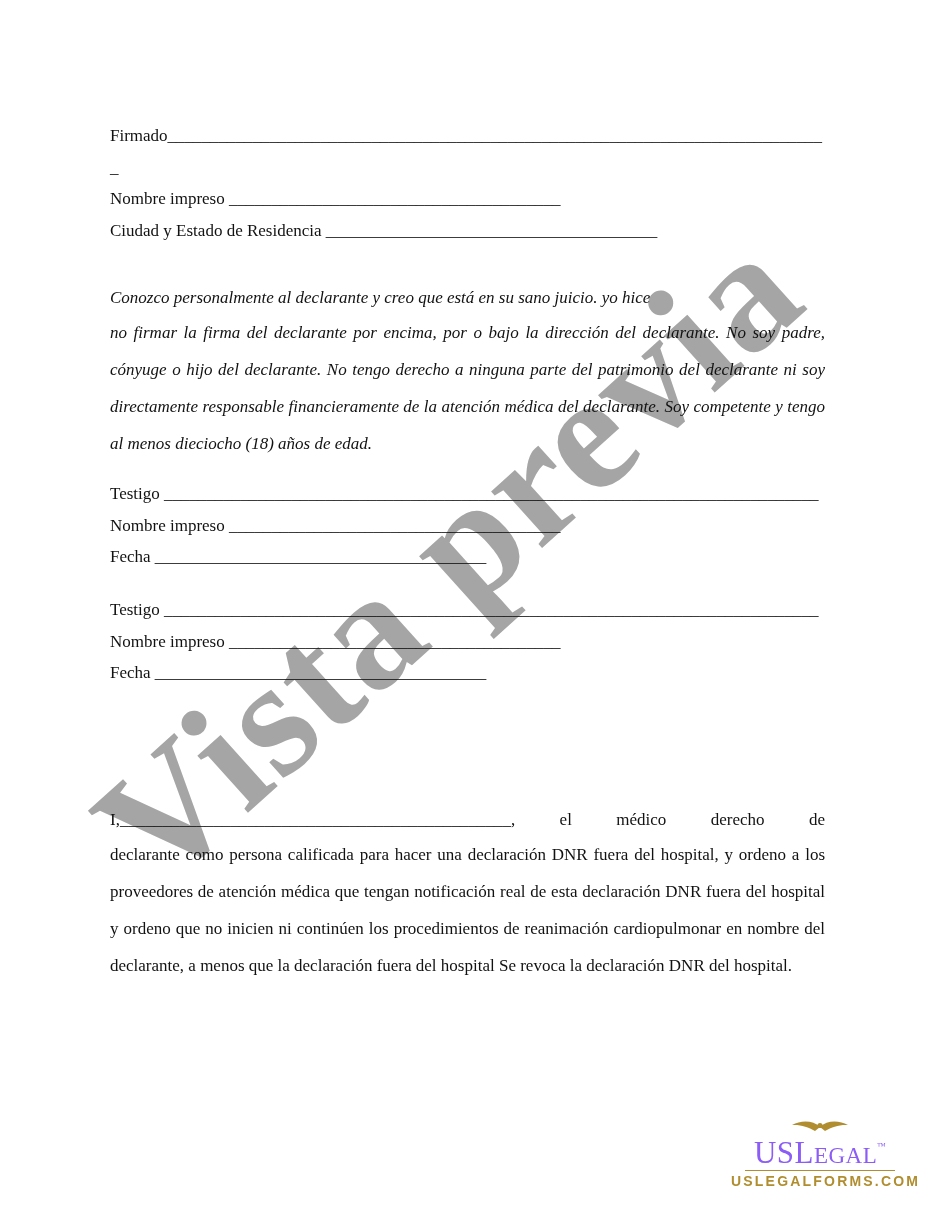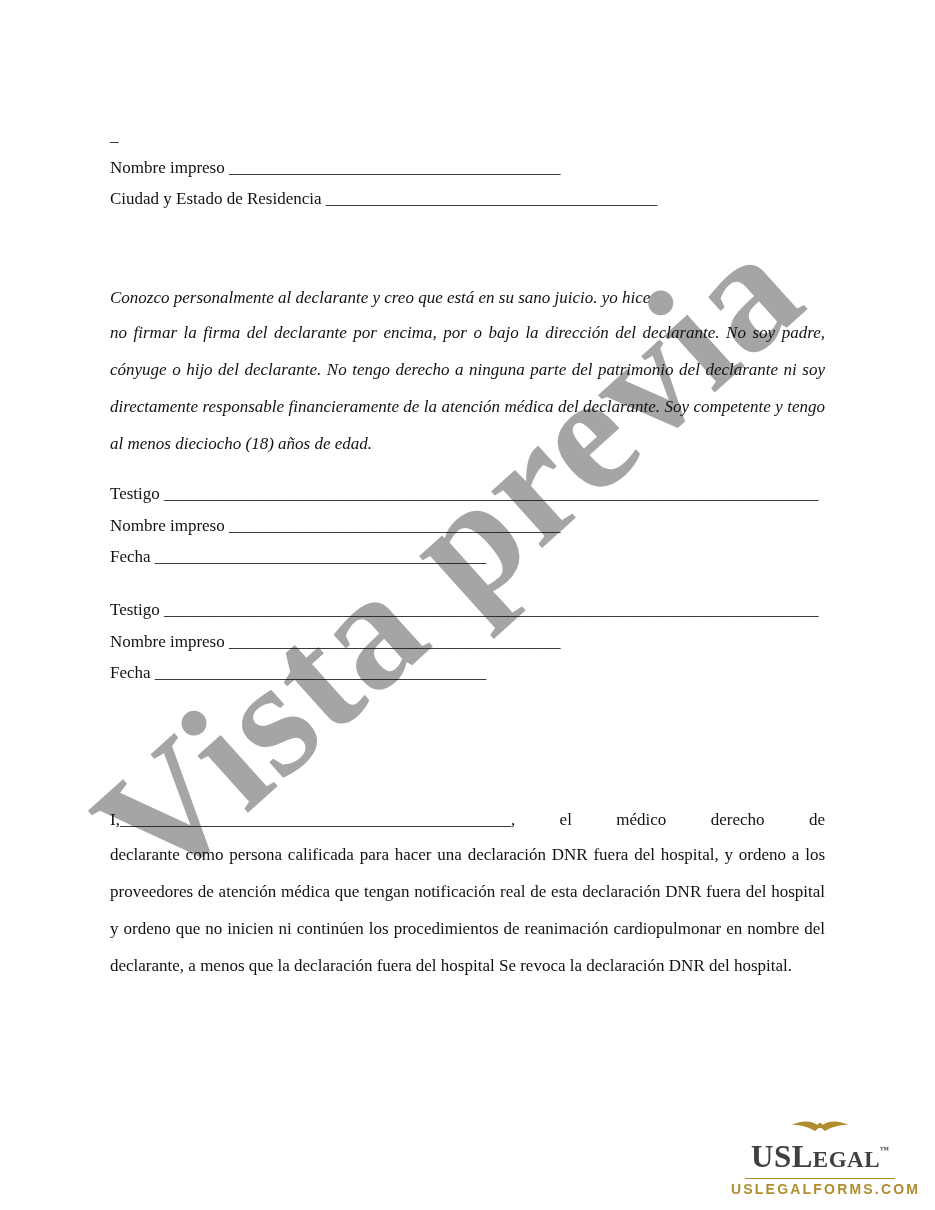--- a/index.html
+++ b/index.html
@@ -51,23 +51,23 @@
   .logo {
     position: absolute;
     z-index: 3;
     top: 1118px;
     right: 26px;
     width: 178px;
     text-align: center;
   }
   .logo-eagle { display: block; margin: 0 auto 1px auto; }
   .logo-text {
-    color: #404040;
-    font-weight: bold;
-    line-height: 30px;
+    color: #8b5cf6;
+    font-weight: normal;
+    line-height: 22px;
     white-space: nowrap;
   }
   .logo-main { font-size: 31px; letter-spacing: .5px; }
   .logo-rest { font-size: 23px; letter-spacing: .5px; }
   .logo-tm   { font-size: 9px; vertical-align: 14px; }
   .logo-rule { height: 1px; background: #b08d2e; margin: 1px 14px 2px 14px; }
   .logo-tagline {
     color: #b08d2e;
     font-size: 14px;
     font-weight: bold;
@@ -76,20 +76,23 @@
   }
 </style>
 </head>
 <body>
 
 <div class="watermark">Vista previa</div>
 
 <div class="content">
 
   <div class="sec sec-signature">
+    <div class="doc-line">
+      <span>Firmado</span><span>_____________________________________________________________________________</span>
+    </div>
     <div class="doc-line">
       <span>_</span>
     </div>
     <div class="doc-line">
       <span>Nombre impreso</span><span> _______________________________________</span>
     </div>
     <div class="doc-line">
       <span>Ciudad y Estado de Residencia</span><span> _______________________________________</span>
     </div>
   </div>

